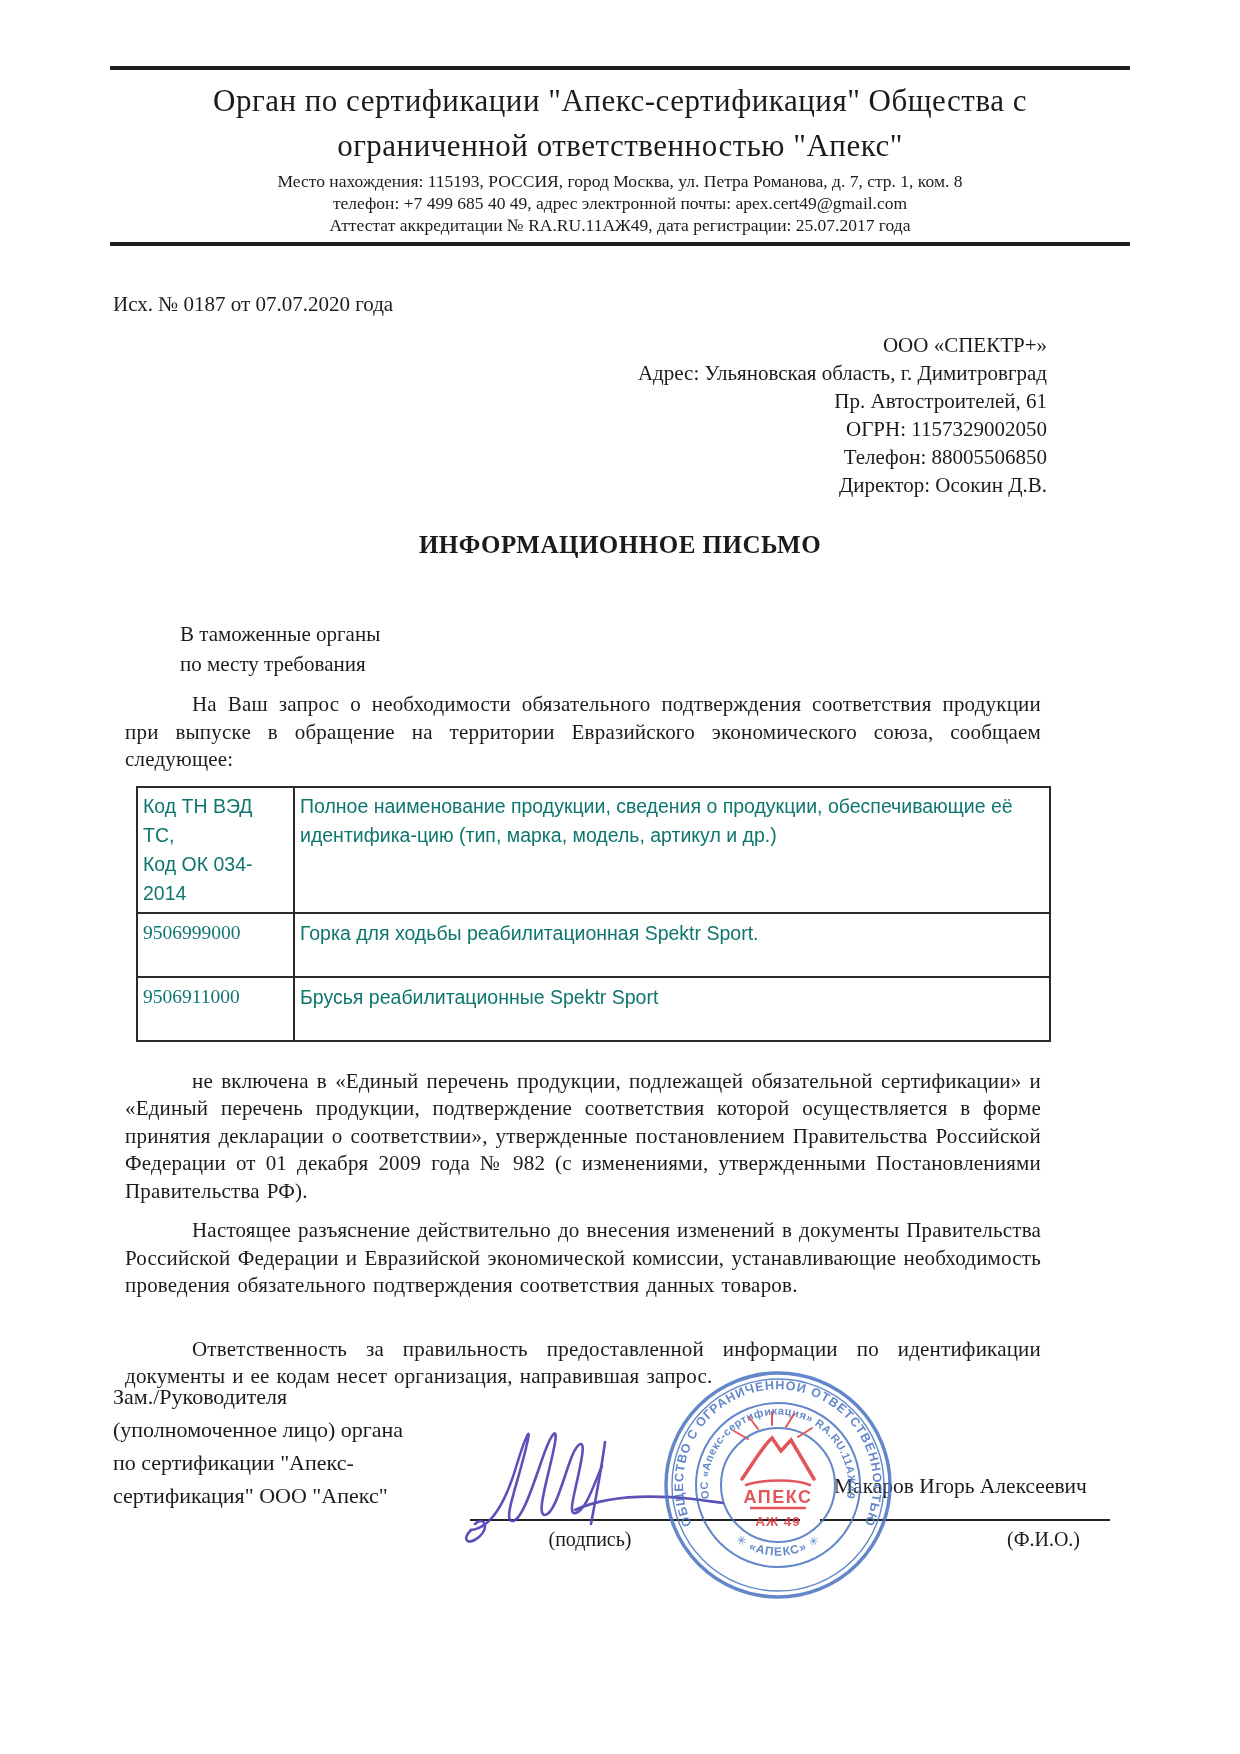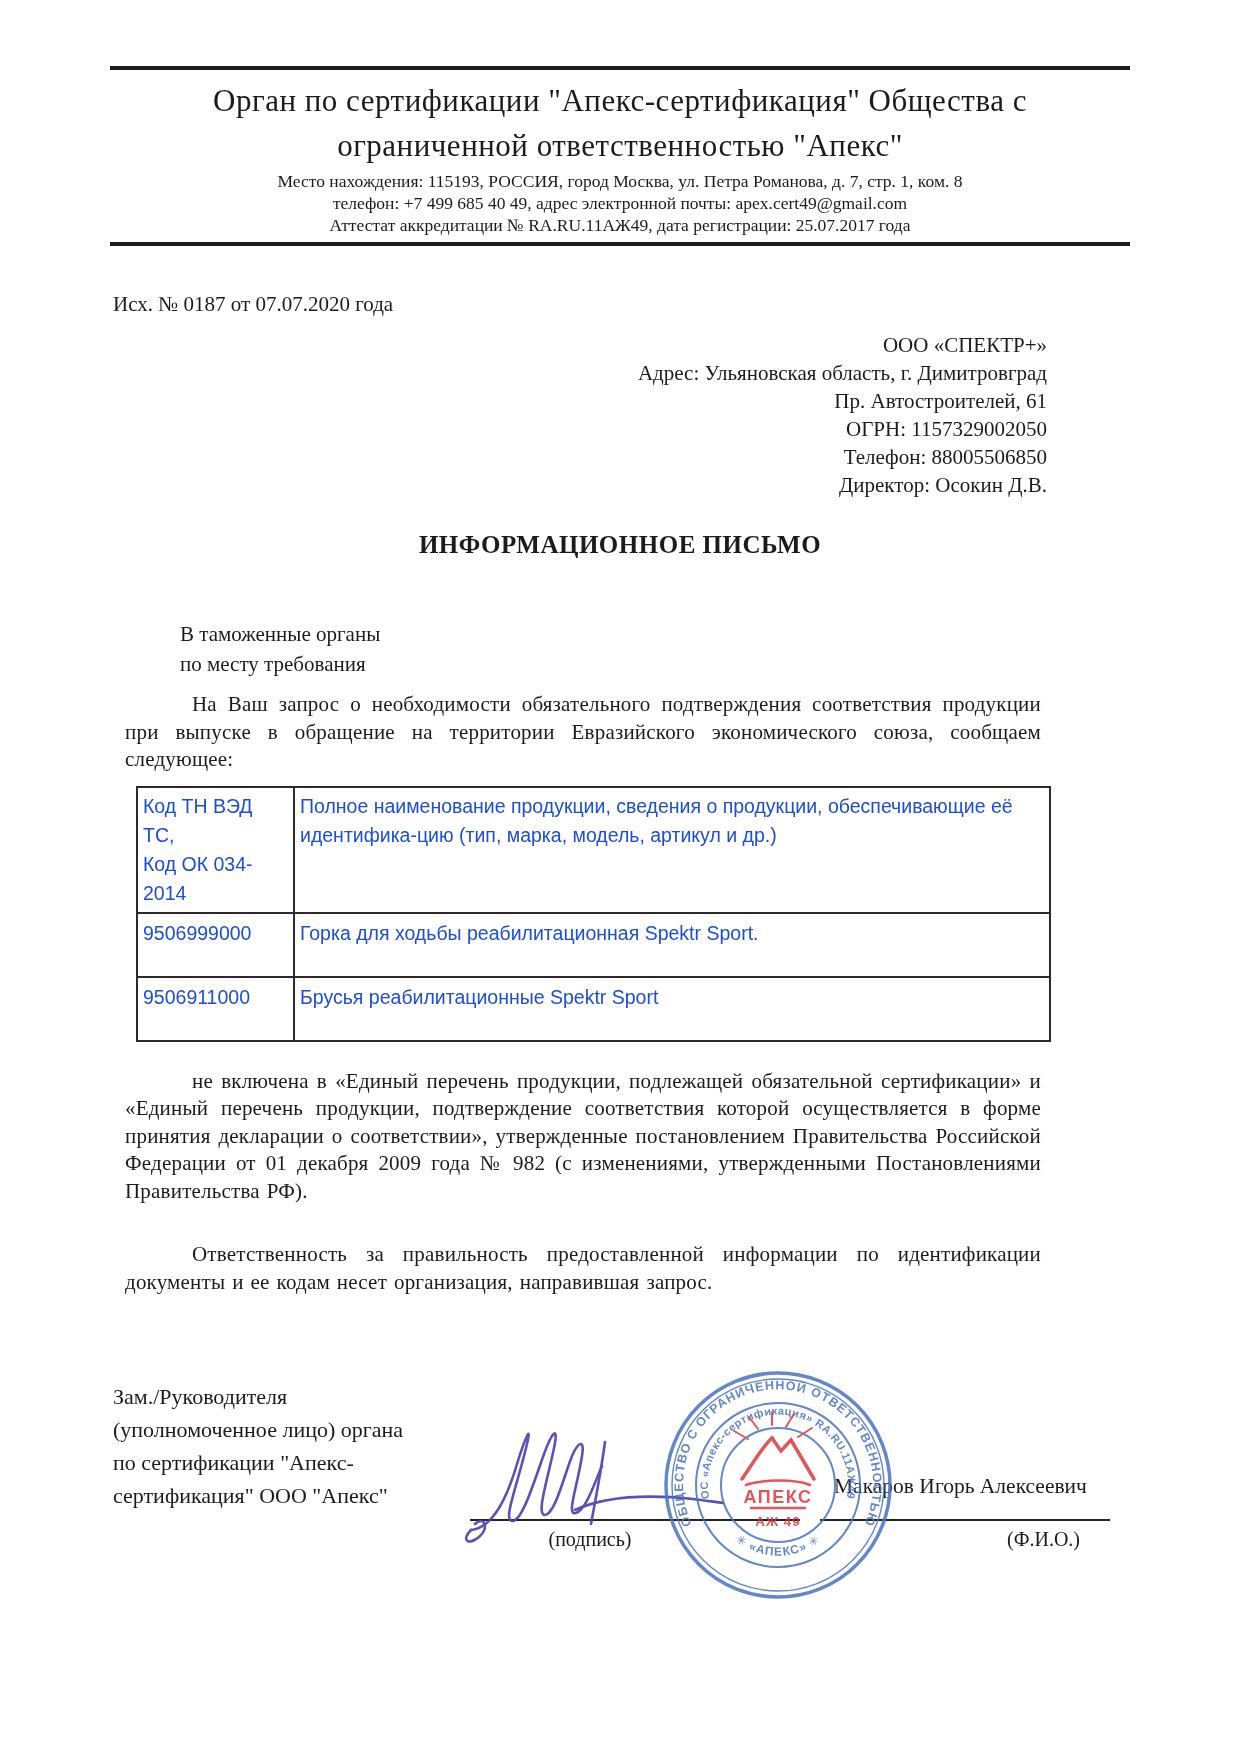--- a/index.html
+++ b/index.html
@@ -29,30 +29,30 @@
   .addressee{margin:0 0 0 67px;line-height:30px;}
   p.par{
     margin:12px;text-align:justify;text-indent:67px;line-height:27.5px;
     letter-spacing:.2px;word-spacing:1.5px;
   }
   p.par.gap{margin-top:36px;}
   
   .prod-table{
     margin:8px 0 0 136px;border-collapse:collapse;width:915px;
     font-family:"Liberation Sans","DejaVu Sans",sans-serif;
-    font-size:19.5px;color:#1d4ed8;
+    font-size:19.5px;color:#0f766e;
   }
   .prod-table td,.prod-table th{
     border:2px solid #2b2b2b;vertical-align:top;font-weight:normal;text-align:left;
     padding:4px 4px 4px 5px;
   }
   .prod-table th{height:78px;line-height:29px;}
   .col-code{width:146px;}
   .prod-table td{height:50px;padding-top:8px;}
-  .cell-code{text-align:center;}
+  .cell-code{text-align:center;font-family:Liberation Serif, serif;}
   .after-table{margin-top:26px;}
   
   .sig-left{
     position:absolute;left:113px;top:1380px;width:360px;
     font-size:22px;line-height:33px;
   }
   .sig-name{position:absolute;left:834px;top:1474px;font-size:21.5px;z-index:2;}
   .line-sign{position:absolute;left:470px;top:1519px;width:330px;border-bottom:2px solid #222;z-index:1;}
   .line-name{position:absolute;left:820px;top:1519px;width:290px;border-bottom:2px solid #222;z-index:1;}
   .lbl{position:absolute;top:1528px;font-size:20px;}
@@ -109,20 +109,21 @@
     </tr>
     <tr>
       <td class="cell-code">9506911000</td>
       <td>Брусья реабилитационные Spektr Sport</td>
     </tr>
   </tbody>
     </table>
 
   <div class="body-col after-table">
     <p class="par">не включена в «Единый перечень продукции, подлежащей обязательной сертификации» и «Единый перечень продукции, подтверждение соответствия которой осуществляется в форме принятия декларации о соответствии», утвержденные постановлением Правительства Российской Федерации от 01 декабря 2009 года № 982 (с изменениями, утвержденными Постановлениями Правительства РФ).</p>
+    <p class="par">Настоящее разъяснение действительно до внесения изменений в документы Правительства Российской Федерации и Евразийской экономической комиссии, устанавливающие необходимость проведения обязательного подтверждения соответствия данных товаров.</p>
     <p class="par gap">Ответственность за правильность предоставленной информации по идентификации документы и ее кодам несет организация, направившая запрос.</p>
   </div>
 
   <div class="sig-left">
     <div>Зам./Руководителя</div>
     <div>(уполномоченное лицо) органа</div>
     <div>по сертификации "Апекс-</div>
     <div>сертификация" ООО "Апекс"</div>
   </div>
 

